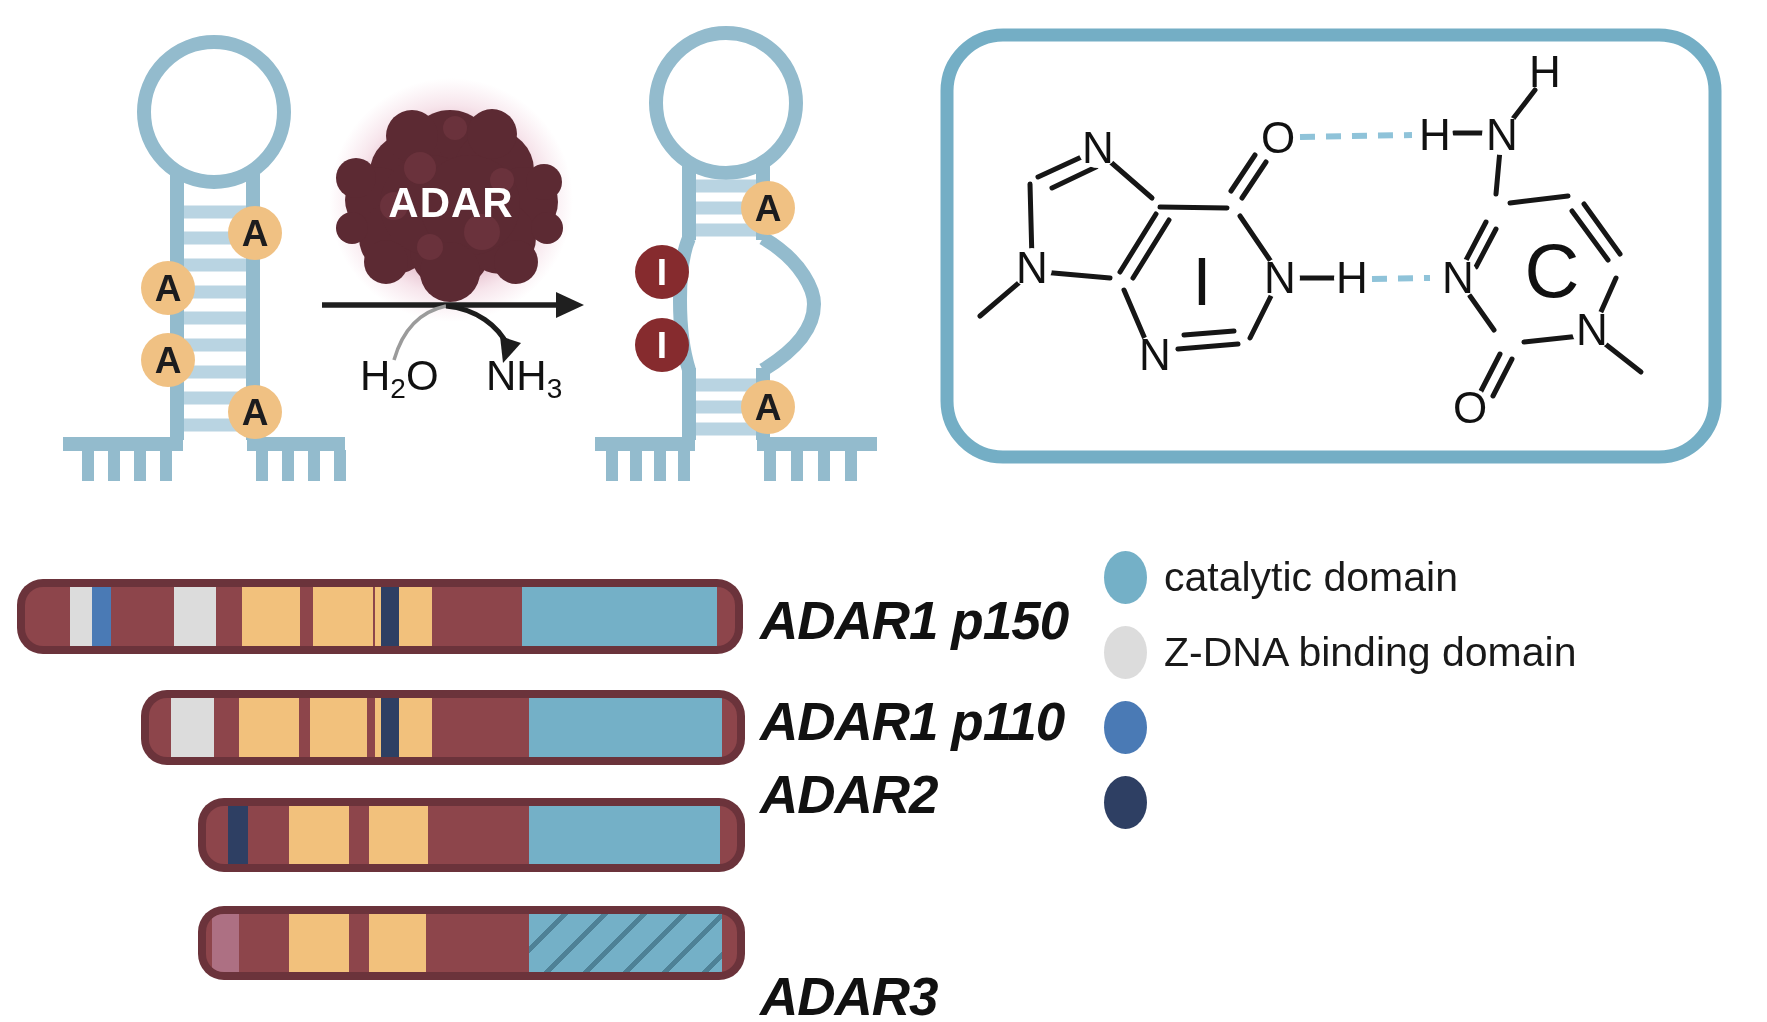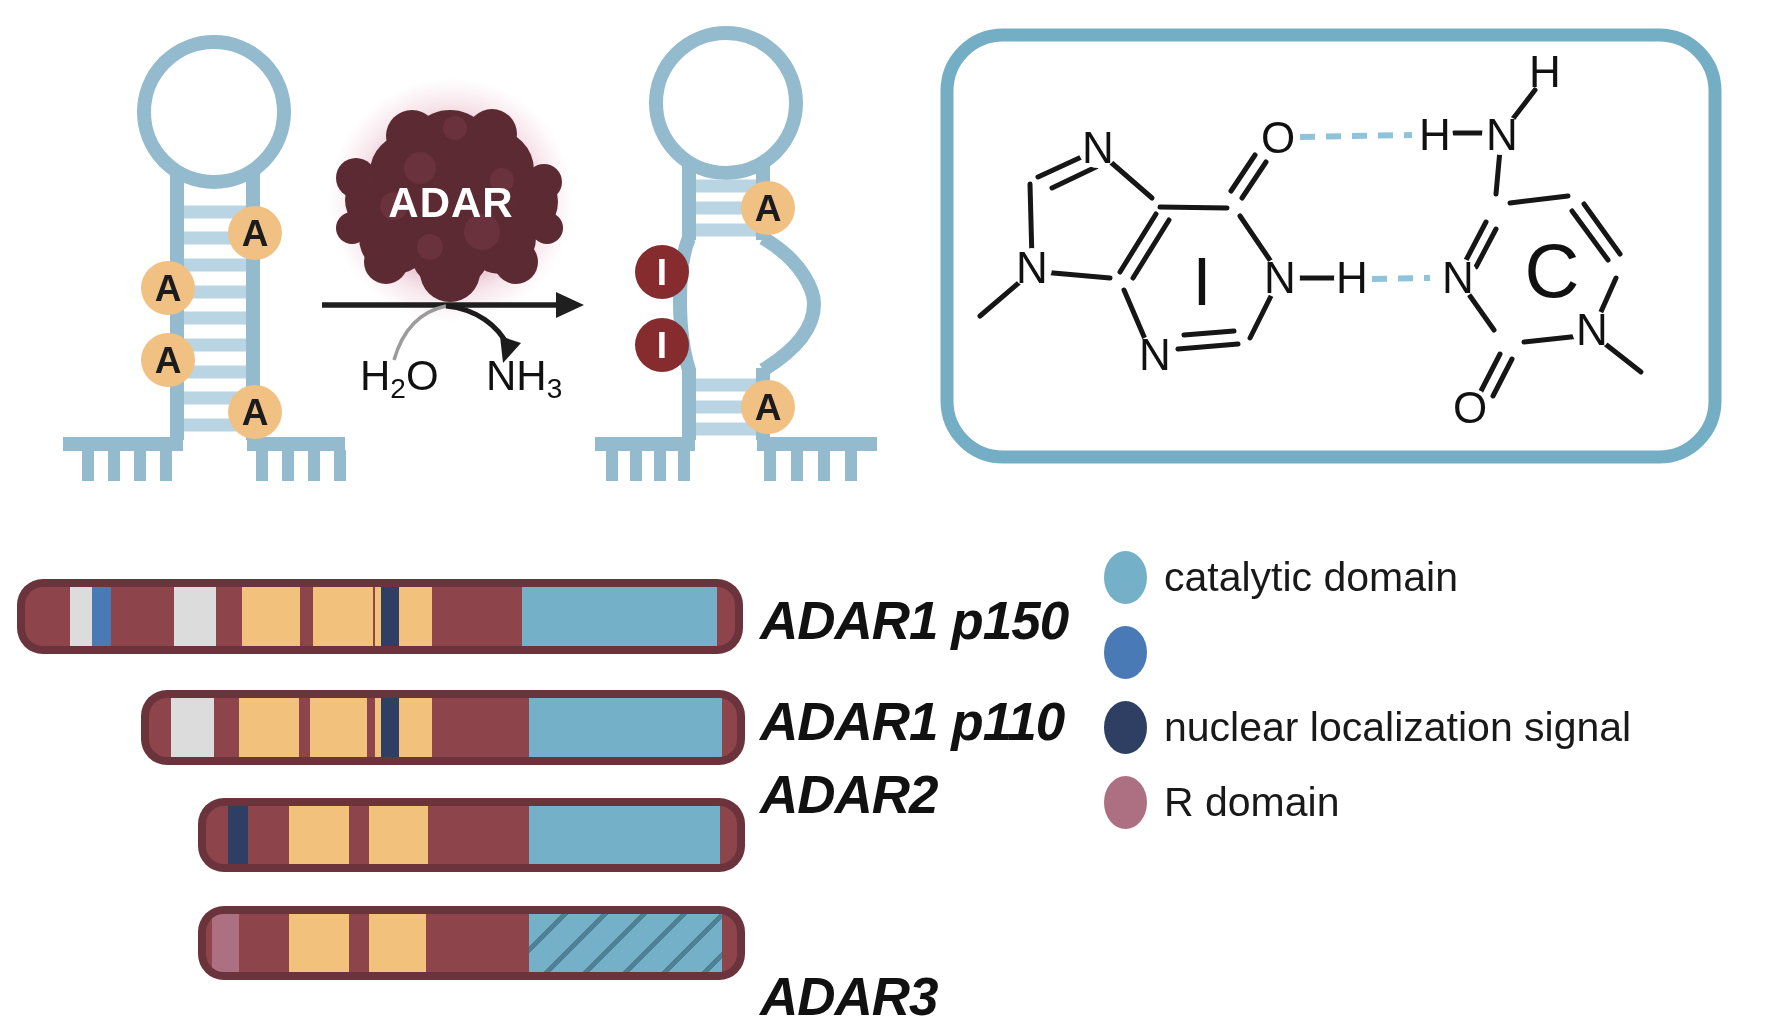--- a/index.html
+++ b/index.html
@@ -299,24 +299,23 @@
       </div>
       <div class="protein-label" style="top: 964px;">ADAR3</div>
     </div>
 
   <div id="legend">
       <div class="legend-item">
         <div class="legend-swatch" style="background: rgb(116, 176, 199);"></div>
         <div class="legend-label">catalytic domain</div>
       </div>
       <div class="legend-item">
+        <div class="legend-swatch" style="background: rgb(220, 220, 220);"></div>
+        <div class="legend-label">Z-DNA binding domain</div>
+      </div>
+      <div class="legend-item">
         <div class="legend-swatch" style="background: rgb(74, 122, 181);"></div>
       </div>
       <div class="legend-item">
         <div class="legend-swatch" style="background: rgb(46, 63, 99);"></div>
-        <div class="legend-label">nuclear localization signal</div>
-      </div>
-      <div class="legend-item">
-        <div class="legend-swatch" style="background: rgb(173, 112, 131);"></div>
-        <div class="legend-label">R domain</div>
       </div>
     </div>
 </div>
 
 </body></html>

